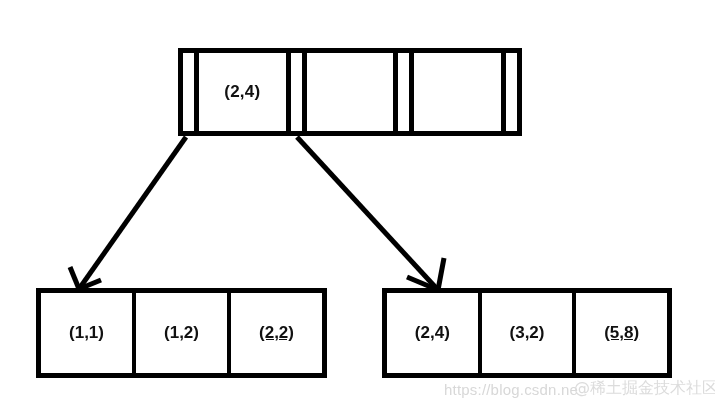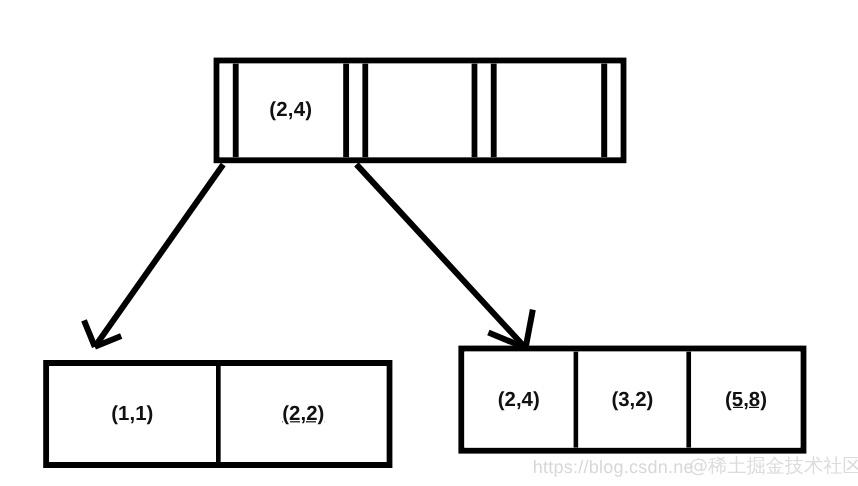--- a/index.html
+++ b/index.html
@@ -69,21 +69,21 @@
     flex: 1 1 0;
     border-right: 5px solid #000000;
   }
   .cell.key.last {
     border-right: none;
   }
 
   
   #leaf-left {
     left: 36px;
-    top: 300px;
+    top: 288px;
     width: 291px;
     height: 90px;
   }
   #leaf-right {
     left: 382px;
     top: 288px;
     width: 290px;
     height: 90px;
   }
   .leaf-cell {
@@ -145,20 +145,21 @@
     <div class="cell key">(2,4)</div>
     <div class="cell pointer"></div>
     <div class="cell key"></div>
     <div class="cell pointer"></div>
     <div class="cell key last"></div>
     <div class="cell pointer last"></div>
   </div>
 
   <div class="node" id="leaf-left">
     <div class="leaf-cell">(1,1)</div>
+    <div class="leaf-cell">(1,2)</div>
     <div class="leaf-cell last">(2,2)</div>
   </div>
 
   <div class="node" id="leaf-right">
     <div class="leaf-cell">(2,4)</div>
     <div class="leaf-cell">(3,2)</div>
     <div class="leaf-cell last">(5,8)</div>
   </div>
 
   <svg id="arrows" viewBox="0 0 715 405">

